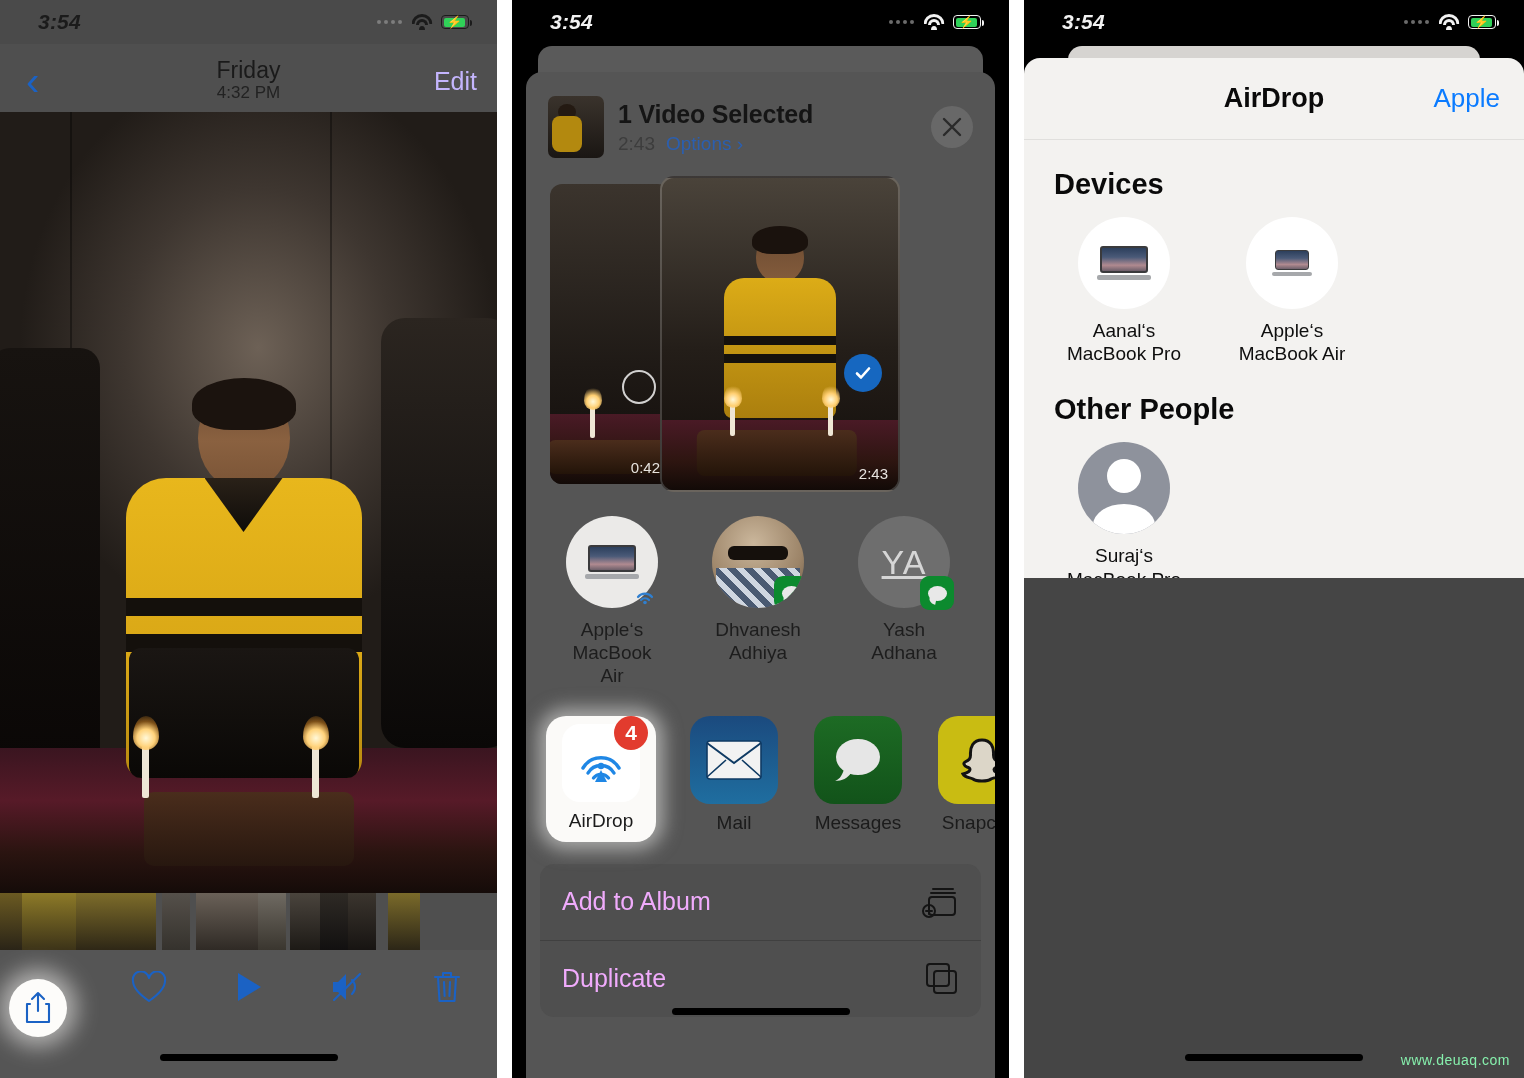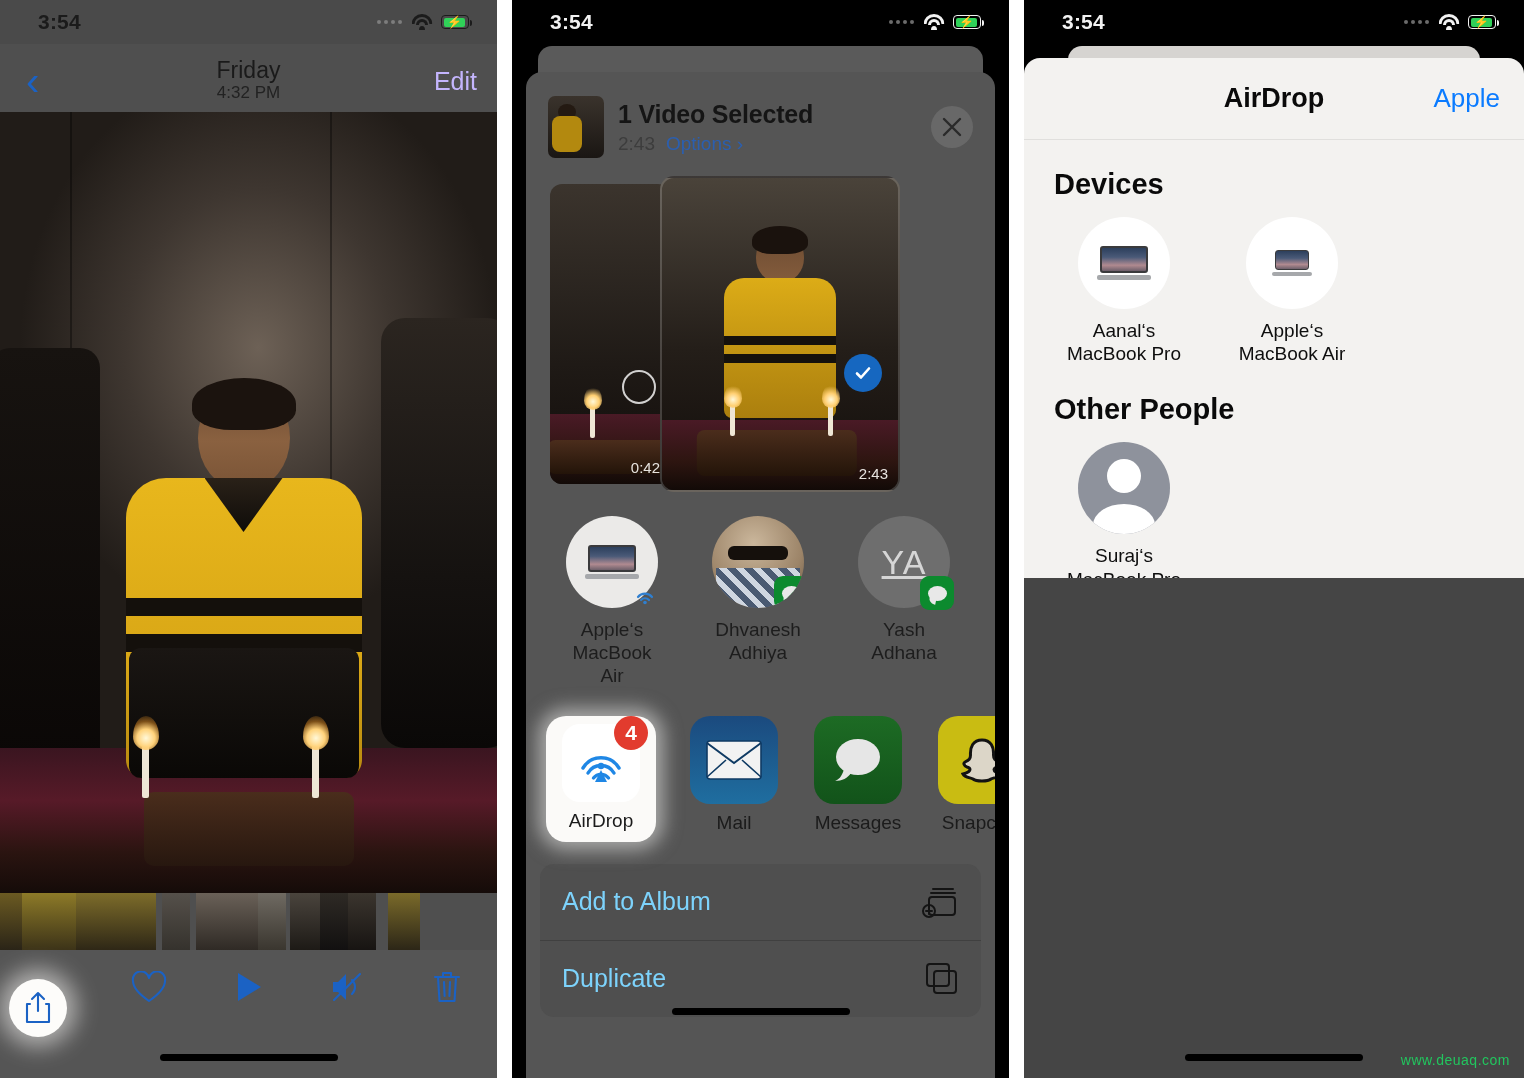--- a/index.html
+++ b/index.html
@@ -16,21 +16,21 @@
   #panel1 { left: 0;    width: 497px; background:#4a4a4a; }
   #panel2 { left: 512px; width: 497px; background:#000; }
   #panel3 { left: 1024px; width: 500px; background:#000; }
 
   
   .statusbar {
     position: relative; height: 44px; width: 100%;
     display: flex; align-items: center; justify-content: space-between;
     padding: 0 28px 0 38px;
   }
-  .st-time { font-size: 21px; font-weight: 700; letter-spacing: .2px; }
+  .st-time { font-size: 21px; font-weight: 700; letter-spacing: .2px; font-style: italic; }
   .st-right { display: flex; align-items: center; gap: 9px; }
   .dots { display:flex; gap:3px; align-items:center; }
   .dots i { width:4px; height:4px; border-radius:50%; display:block; }
   .wifi { position: relative; width: 21px; height: 16px; }
   .wifi span { position:absolute; left:50%; transform:translateX(-50%); border-style:solid; border-bottom:none;
                border-radius:50% 50% 0 0 / 100% 100% 0 0; }
   .w1 { width:21px; height:10px; border-width:3px; top:0; }
   .w2 { width:12px; height:6px;  border-width:3px; top:5px; }
   .wdot { position:absolute; bottom:0; left:50%; transform:translateX(-50%); width:4px;height:4px;border-radius:50%; }
   .batt { position: relative; width: 28px; height: 14px; border-radius:4px; border:1.6px solid; display:flex; align-items:center; }
@@ -187,21 +187,21 @@
   .ic-airdrop { background:#fff; }
   .ic-msg { background:linear-gradient(180deg,#1d6b24,#12531a); }
   .ic-mail { background:linear-gradient(180deg,#1b4a7e,#1f6ea0); }
   .ic-snap { background:#c9bc12; }
   .nbadge { position:absolute; right:-8px; top:-8px; min-width:34px;height:34px;border-radius:17px;background:#e23b2e;
             color:#fff; font-size:21px; font-weight:600; display:flex;align-items:center;justify-content:center; padding:0 6px; }
 
   .ss-rows { margin: 6px 14px 0; background:#4f4f4f; border-radius:14px; overflow:hidden; }
   .ss-row { display:flex; align-items:center; justify-content:space-between; padding: 21px 22px; }
   .ss-row + .ss-row { border-top:1px solid rgba(0,0,0,.18); }
-  .ss-row .rl { font-size:25px; color:#7dd3fc;text-align:center; }
+  .ss-row .rl { font-size:25px; color:#f0abfc;text-align:center; }
 
   
   #panel3 .ad-backsheet { position:absolute; left:44px; right:44px; top:46px; height:40px;
                           background:#d6d4d1; border-radius:14px 14px 0 0; }
   #panel3 .ad-sheet { position:absolute; left:0; right:0; top:58px; height:520px;
                       background:#f3f2f0; border-radius:16px 16px 0 0; }
   .ad-nav { position:relative; height:82px; display:flex; align-items:center; justify-content:center;
             border-bottom:1px solid rgba(0,0,0,.08); }
   .ad-nav .t { font-size:27px; font-weight:700; color:#0a0a0a; }
   .ad-nav .done { position:absolute; right:24px; font-size:26px; color:#0a7bff; }
@@ -221,21 +221,21 @@
   
   .lap { width:54px; height:34px; position:relative; }
   .lap .scr { position:absolute; top:0; left:3px; right:3px; height:27px; border-radius:3px;
               background:linear-gradient(180deg,#2c3f5c 0%, #4a5a78 40%, #b08a90 75%, #6d5f6a 100%);
               border:2px solid #3a3a3c; }
   .lap .base { position:absolute; bottom:0; left:0; right:0; height:5px; border-radius:2px; background:#a6a8ab; }
   .lap.sm { width:40px; height:26px; }
   .lap.sm .scr { height:20px; border-width:1.5px; }
   .lap.sm .base { height:4px; }
 
-  .wm { position:absolute; right:14px; bottom:10px; font-size:14px; color:#22c55e; letter-spacing:.5px; }
+  .wm { position:absolute; right:14px; bottom:10px; font-size:14px; color:#86efac; letter-spacing:.5px; }
 </style>
 </head>
 <body>
 
 <div class="stage">
 
   <div class="panel" id="panel1">
 
     <div class="statusbar dimmed">
       <div class="st-time">3:54</div>

